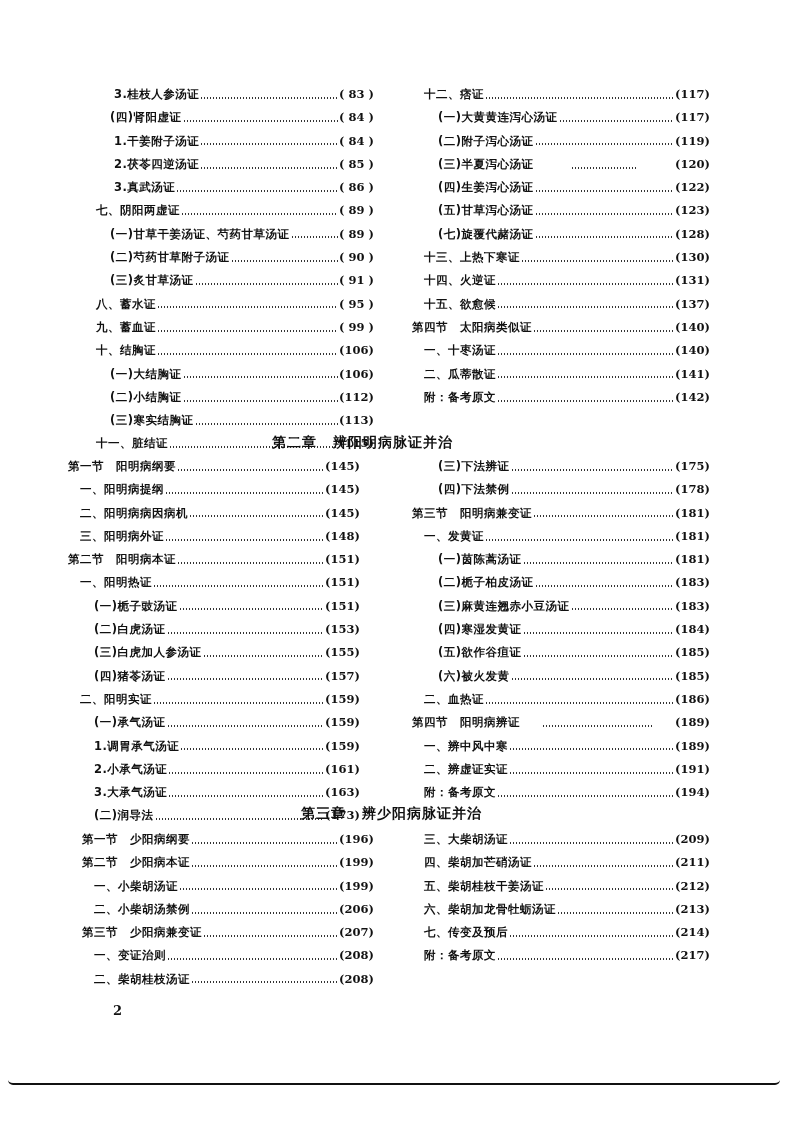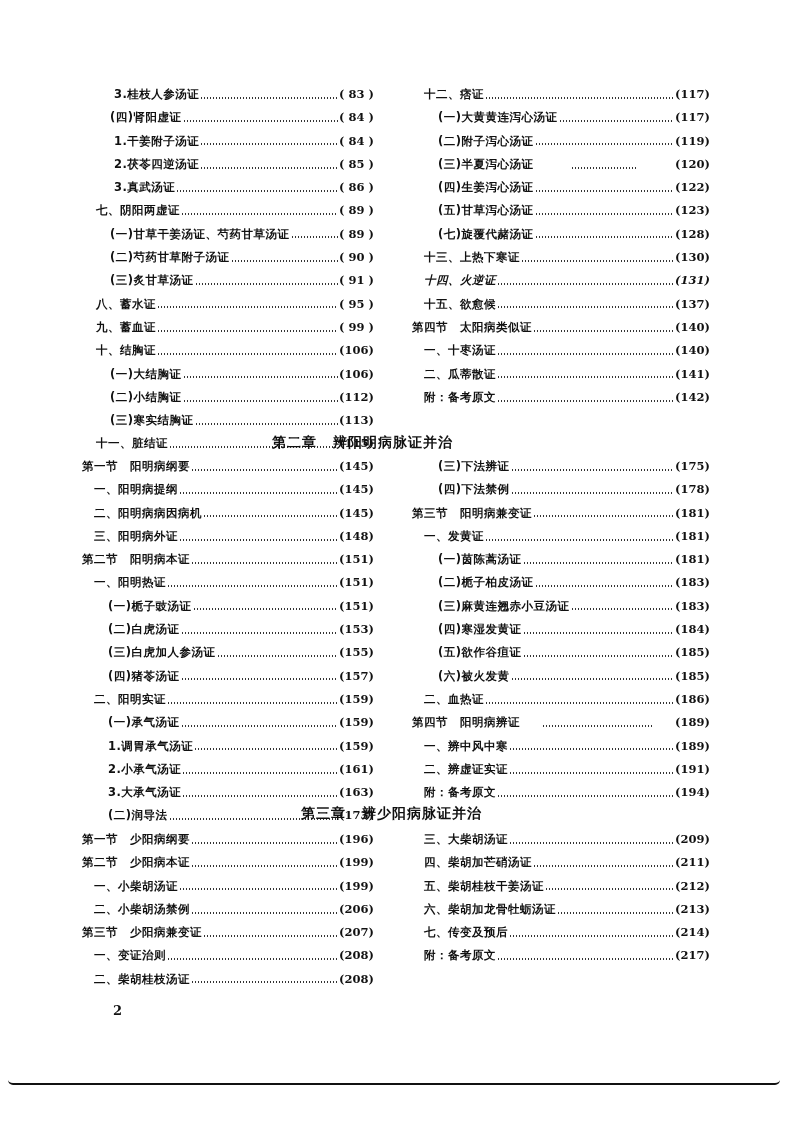--- a/index.html
+++ b/index.html
@@ -155,21 +155,21 @@
       <div class="entry" style="padding-left: 26px;">
         <span class="label">(七)旋覆代赭汤证</span>
         <span class="dots"></span>
         <span class="page">(128)</span>
       </div>
       <div class="entry" style="padding-left: 12px;">
         <span class="label">十三、上热下寒证</span>
         <span class="dots"></span>
         <span class="page">(130)</span>
       </div>
-      <div class="entry" style="padding-left: 12px; font-style: italic;">
+      <div class="entry" style="padding-left: 12px;">
         <span class="label">十四、火逆证</span>
         <span class="dots"></span>
         <span class="page">(131)</span>
       </div>
       <div class="entry" style="padding-left: 12px;">
         <span class="label">十五、欲愈候</span>
         <span class="dots"></span>
         <span class="page">(137)</span>
       </div>
       <div class="entry" style="padding-left: 0px;">
@@ -192,21 +192,21 @@
         <span class="dots"></span>
         <span class="page">(142)</span>
       </div>
     </div>
 </div>
 
 <div class="chapter-title" style="left:272px; top:434px;">
   <span class="num">第二章</span><span>辨阳明病脉证并治</span>
 </div>
 <div class="block">
-  <div class="col" id="c2-left" style="left:82px; top:455px; width:292px;">
+  <div class="col" id="c2-left" style="left:68px; top:455px; width:292px;">
       <div class="entry" style="padding-left: 0px;">
         <span class="label">第一节　阳明病纲要</span>
         <span class="dots"></span>
         <span class="page">(145)</span>
       </div>
       <div class="entry" style="padding-left: 12px;">
         <span class="label">一、阳明病提纲</span>
         <span class="dots"></span>
         <span class="page">(145)</span>
       </div>

